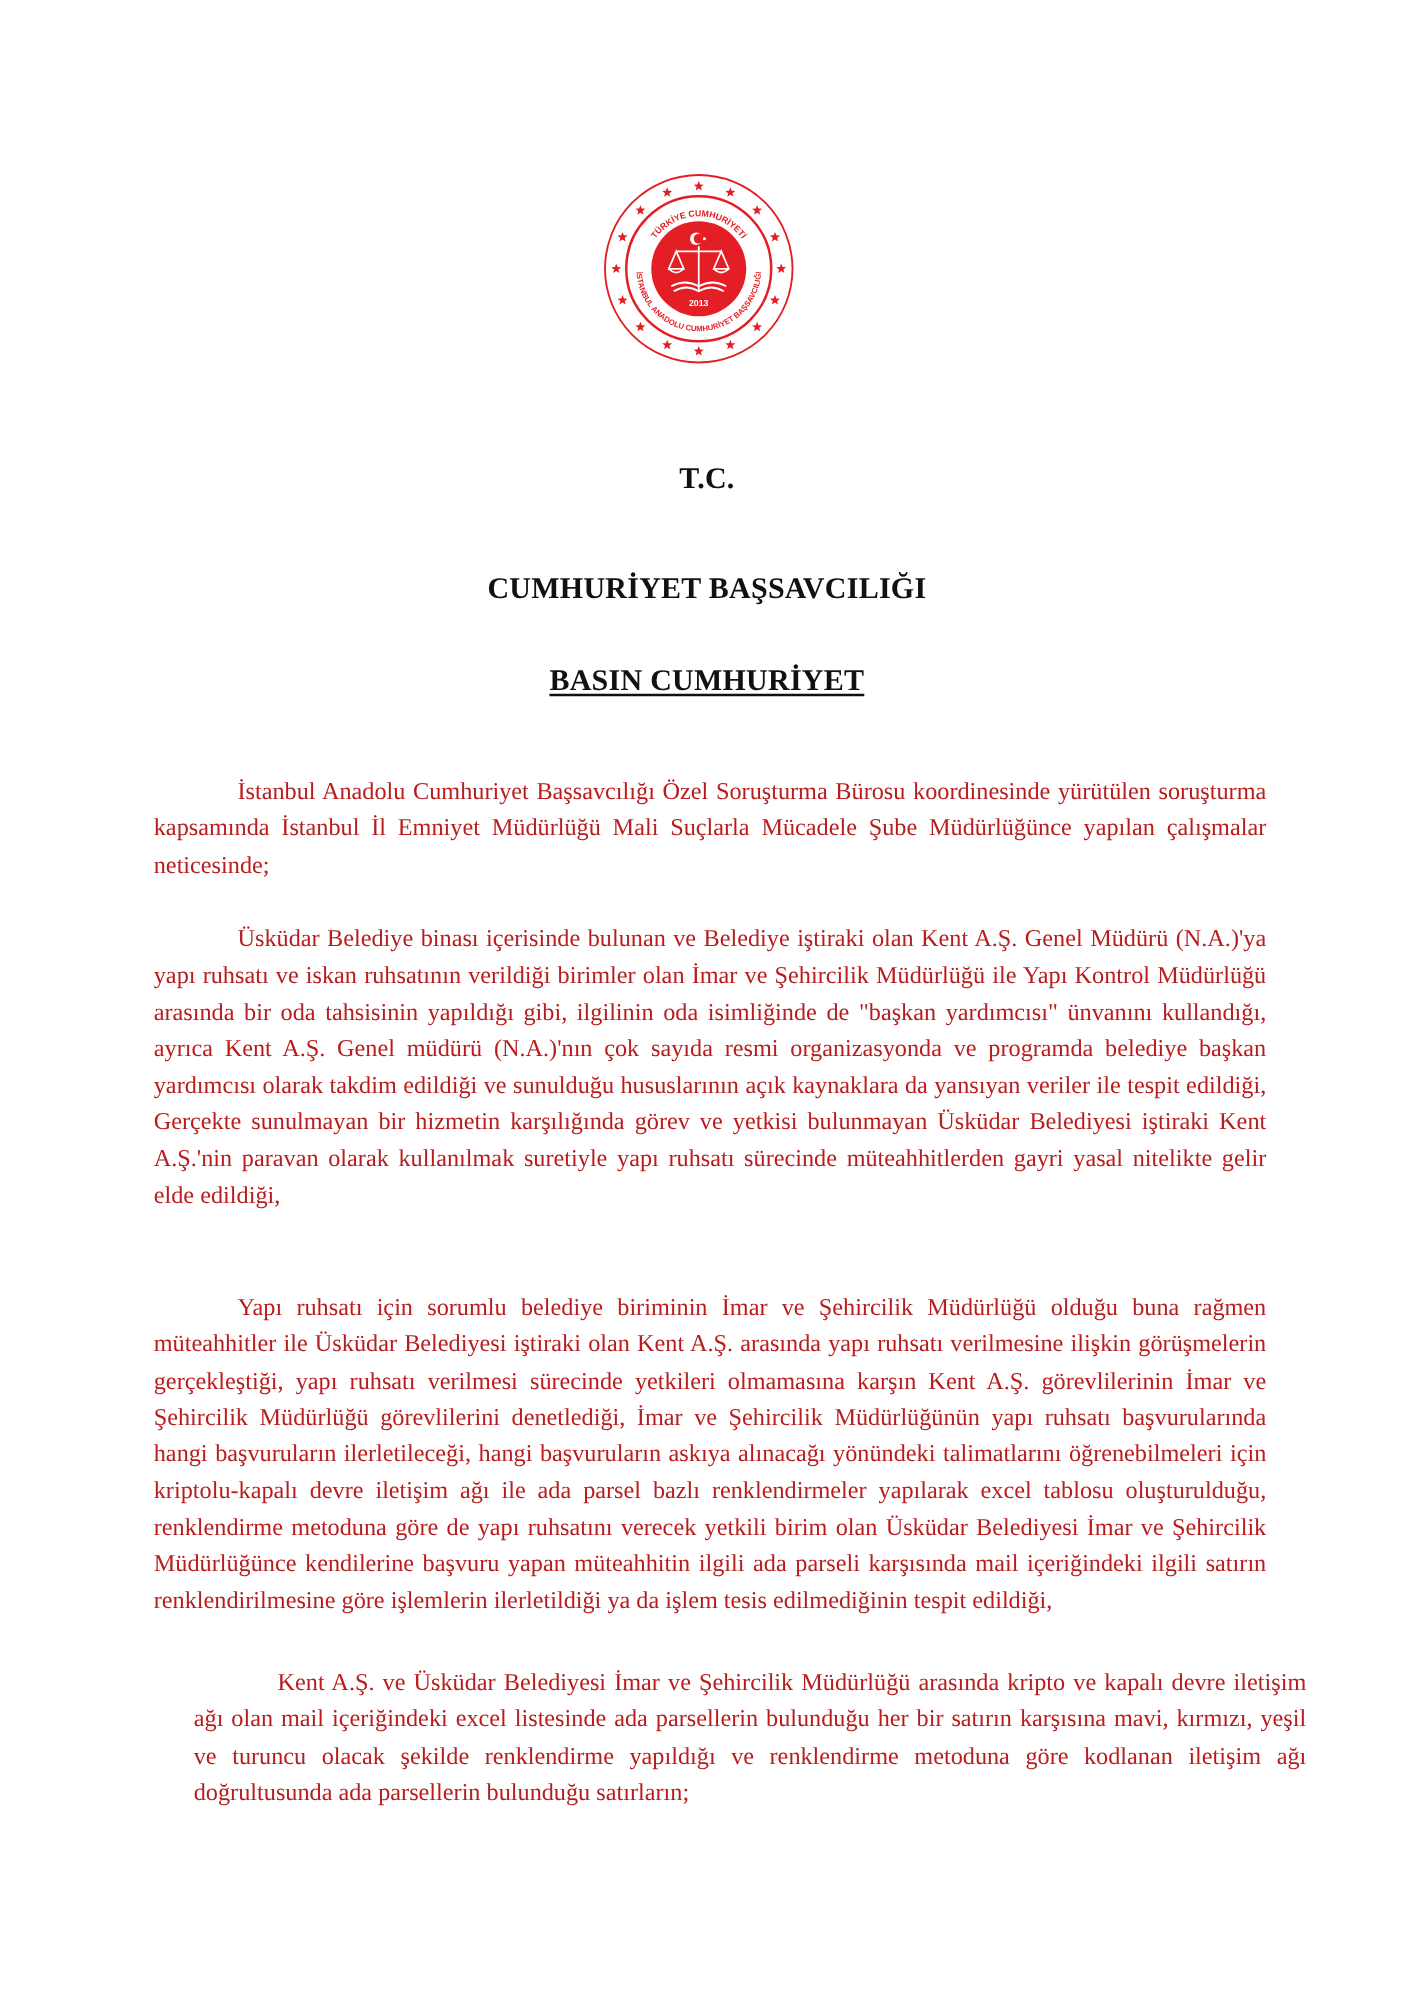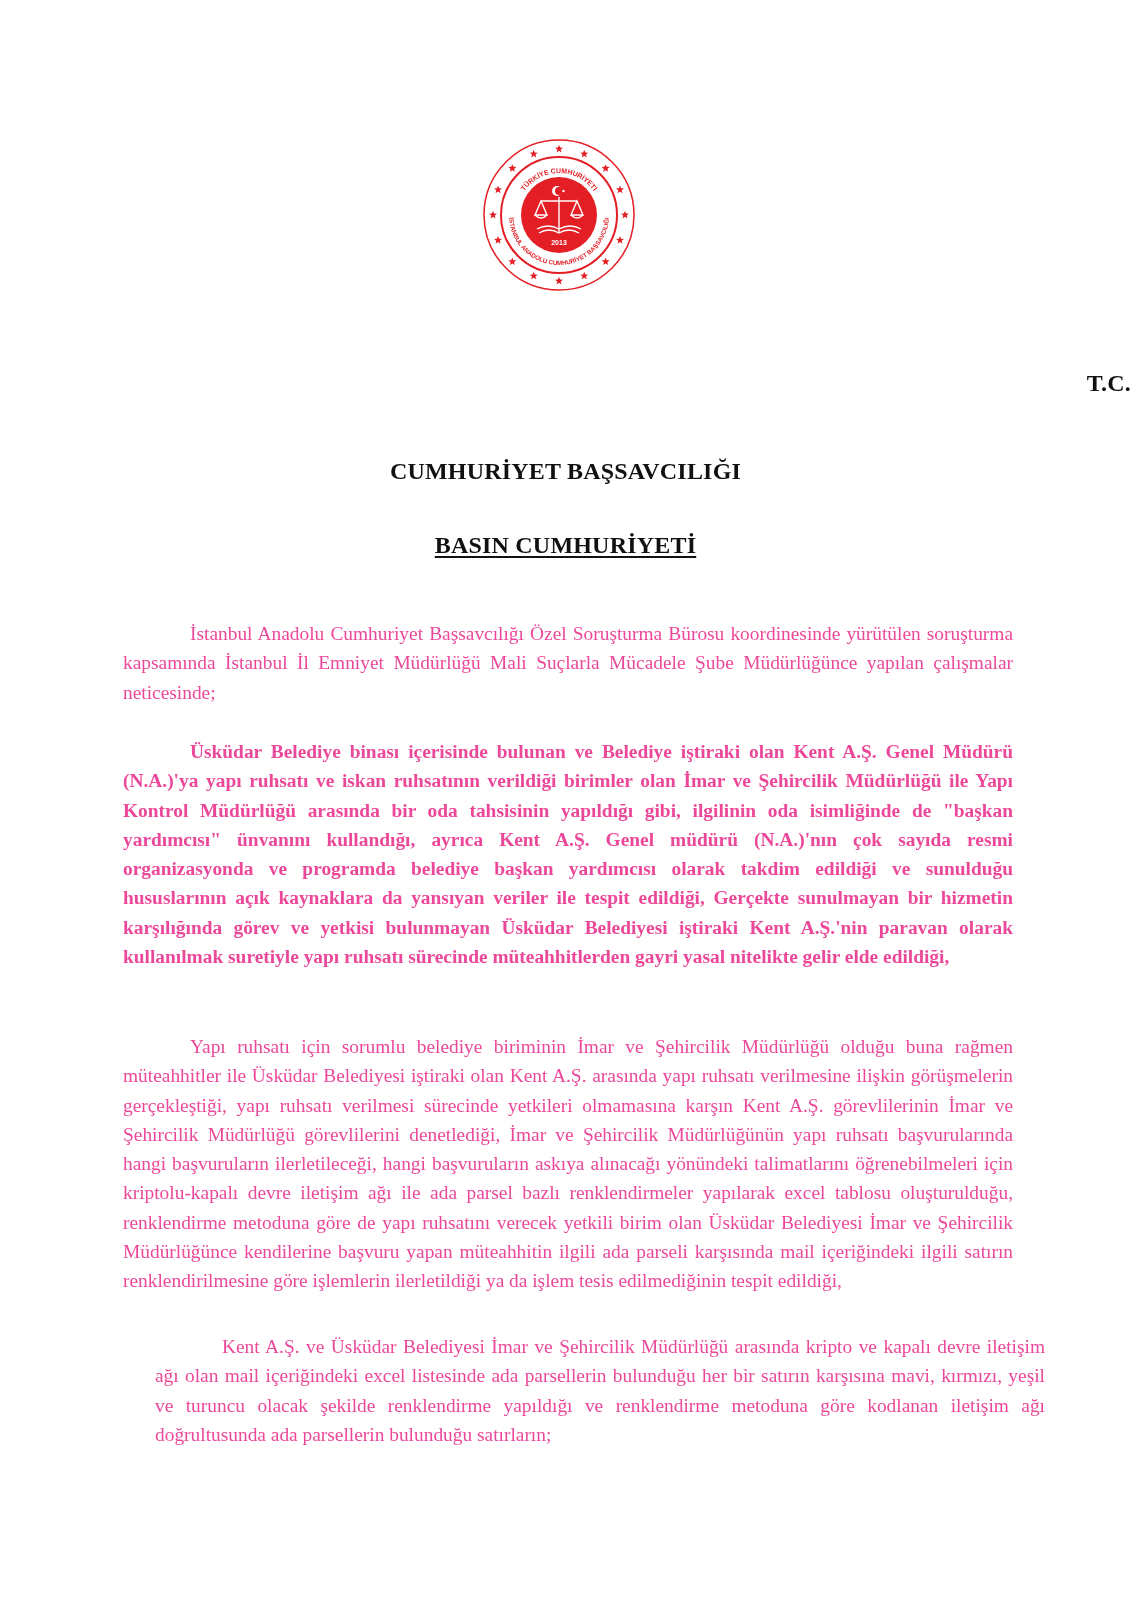--- a/index.html
+++ b/index.html
@@ -1,30 +1,30 @@
 <!DOCTYPE html>
 <html><head>
   <meta charset="utf-8">
   <style>
     html, body { margin: 0; padding: 0; background: #ffffff; }
     body { width: 1131px; height: 1600px; position: relative; overflow: hidden; color: #111; }
     .page { position: absolute; left: 0; top: 0; width: 1131px; height: 1600px; background: #fff; }
     .logo { position: absolute; left: 481px; top: 137px; width: 156px; height: 156px; }
     .heading { position: absolute; left: 0; width: 1131px; text-align: center;
       font-family: "Liberation Serif", serif; font-weight: bold; font-size: 24px; letter-spacing: 0.2px; color: #111; }
-    .h-tc { top: 370px; text-align: right; }
+    .h-tc { top: 370px; }
     .h-l1 { top: 410px; }
     .h-l2 { top: 458px; }
     .h-title { top: 532px; text-decoration: underline; text-underline-offset: 3px; }
     .body-text { position: absolute; left: 123px; width: 890px;
       font-family: "Liberation Serif", serif; font-size: 19.4px; line-height: 29.3px;
-      text-align: justify; color: #ec4899; }
+      text-align: justify; color: #b91c1c; }
     .body-text p { margin: 0; text-indent: 67px; }
     .p1 { top: 619px; }
-    .p2 { top: 737px; font-weight: bold; }
+    .p2 { top: 737px; }
     .p3 { top: 1032px; }
     .p4 { top: 1332px; margin-left: 32px; }
   </style>
 </head>
 <body>
 
 <div class="page">
 
   <svg class="logo" viewBox="0 0 156 156" xmlns="http://www.w3.org/2000/svg">
     <defs>
@@ -71,21 +71,21 @@
       <path d="M 54 78 Q 60 84 66 78"></path>
       <path d="M 90 78 Q 96 84 102 78"></path>
       <path d="M 56 92 Q 67 86 78 92 Q 89 86 100 92"></path>
       <path d="M 58 96 Q 68 90 78 96 Q 88 90 98 96"></path>
     </g>
     <text x="78" y="108" text-anchor="middle" font-family="Liberation Sans, sans-serif" font-size="7" font-weight="bold" fill="#fff">2013</text>
   </svg>
 
   <div class="heading h-tc">T.C.</div>
   <div class="heading h-l2">CUMHURİYET BAŞSAVCILIĞI</div>
-  <div class="heading h-title">BASIN CUMHURİYETİ</div>
+  <div class="heading h-title">BASIN CUMHURİYET</div>
 
   <div class="body-text p1">
       <p>İstanbul Anadolu Cumhuriyet Başsavcılığı Özel Soruşturma Bürosu koordinesinde yürütülen soruşturma kapsamında İstanbul İl Emniyet Müdürlüğü Mali Suçlarla Mücadele Şube Müdürlüğünce yapılan çalışmalar neticesinde;</p>
     </div>
   <div class="body-text p2">
       <p>Üsküdar Belediye binası içerisinde bulunan ve Belediye iştiraki olan Kent A.Ş. Genel Müdürü (N.A.)'ya yapı ruhsatı ve iskan ruhsatının verildiği birimler olan İmar ve Şehircilik Müdürlüğü ile Yapı Kontrol Müdürlüğü arasında bir oda tahsisinin yapıldığı gibi, ilgilinin oda isimliğinde de "başkan yardımcısı" ünvanını kullandığı, ayrıca Kent A.Ş. Genel müdürü (N.A.)'nın çok sayıda resmi organizasyonda ve programda belediye başkan yardımcısı olarak takdim edildiği ve sunulduğu hususlarının açık kaynaklara da yansıyan veriler ile tespit edildiği, Gerçekte sunulmayan bir hizmetin karşılığında görev ve yetkisi bulunmayan Üsküdar Belediyesi iştiraki Kent A.Ş.'nin paravan olarak kullanılmak suretiyle yapı ruhsatı sürecinde müteahhitlerden gayri yasal nitelikte gelir elde edildiği,</p>
     </div>
   <div class="body-text p3">
       <p>Yapı ruhsatı için sorumlu belediye biriminin İmar ve Şehircilik Müdürlüğü olduğu buna rağmen müteahhitler ile Üsküdar Belediyesi iştiraki olan Kent A.Ş. arasında yapı ruhsatı verilmesine ilişkin görüşmelerin gerçekleştiği, yapı ruhsatı verilmesi sürecinde yetkileri olmamasına karşın Kent A.Ş. görevlilerinin İmar ve Şehircilik Müdürlüğü görevlilerini denetlediği, İmar ve Şehircilik Müdürlüğünün yapı ruhsatı başvurularında hangi başvuruların ilerletileceği, hangi başvuruların askıya alınacağı yönündeki talimatlarını öğrenebilmeleri için kriptolu-kapalı devre iletişim ağı ile ada parsel bazlı renklendirmeler yapılarak excel tablosu oluşturulduğu, renklendirme metoduna göre de yapı ruhsatını verecek yetkili birim olan Üsküdar Belediyesi İmar ve Şehircilik Müdürlüğünce kendilerine başvuru yapan müteahhitin ilgili ada parseli karşısında mail içeriğindeki ilgili satırın renklendirilmesine göre işlemlerin ilerletildiği ya da işlem tesis edilmediğinin tespit edildiği,</p>
     </div>

